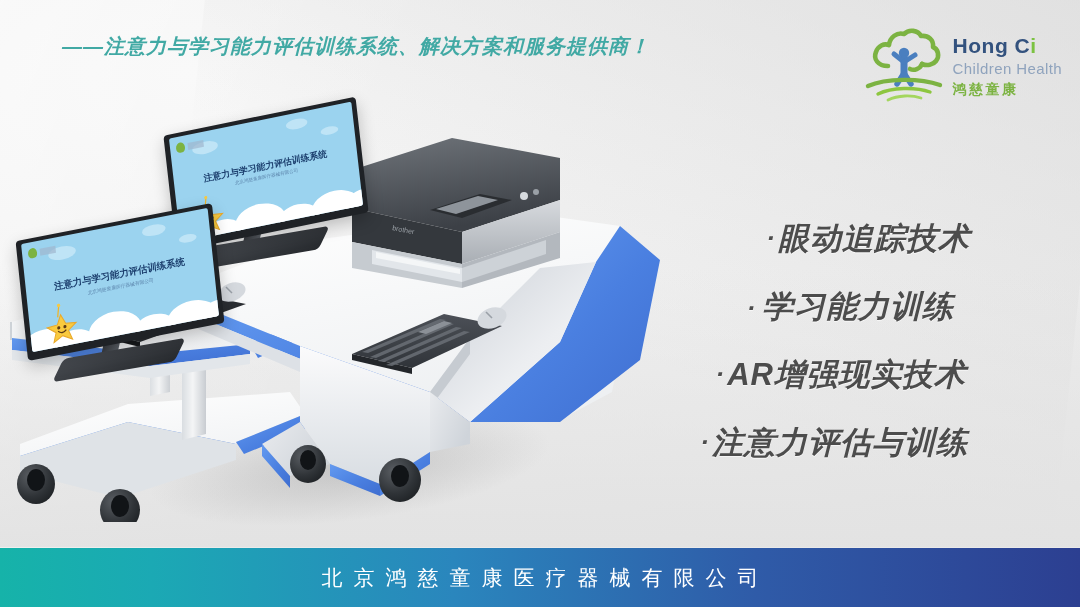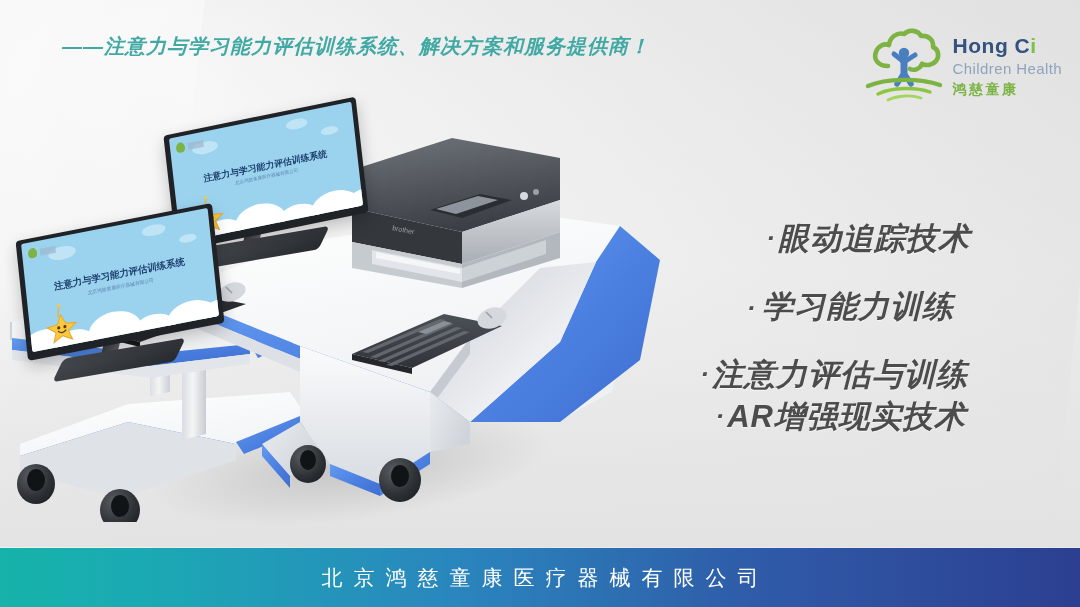--- a/index.html
+++ b/index.html
@@ -118,25 +118,25 @@
     </div>
   </div>
 
   <div class="bullets">
     <div class="bullet b1">
       <span class="dot">·</span><span>眼动追踪技术</span>
     </div>
     <div class="bullet b2">
       <span class="dot">·</span><span>学习能力训练</span>
     </div>
+    <div class="bullet b3">
+      <span class="dot">·</span><span>AR增强现实技术</span>
+    </div>
     <div class="bullet b4">
       <span class="dot">·</span><span>注意力评估与训练</span>
-    </div>
-    <div class="bullet b3">
-      <span class="dot">·</span><span>AR增强现实技术</span>
     </div>
   </div>
 
   <div class="product">
     <div class="shadow-floor"></div>
 
     <div class="svgwrap">
       <svg viewBox="0 0 700 430" width="700" height="430">
         <defs>
           <linearGradient id="topface" x1="0" y1="0" x2="0.4" y2="1">

